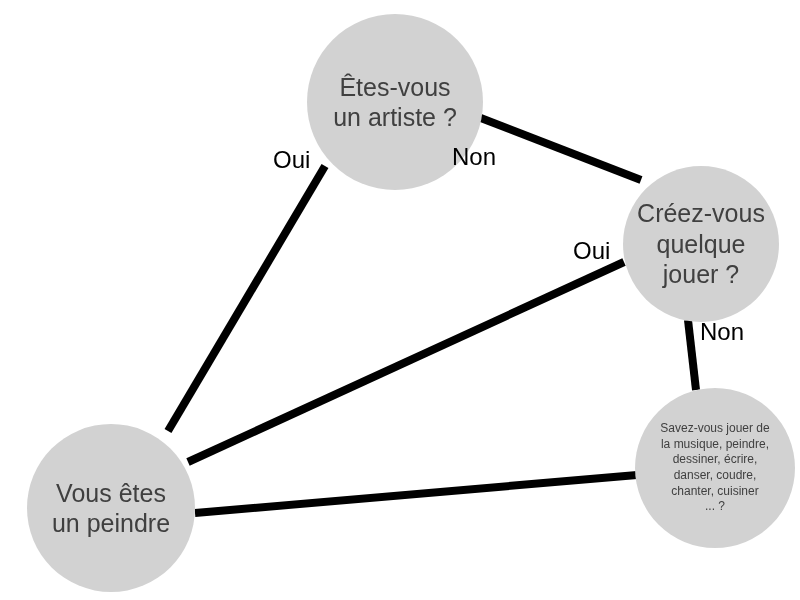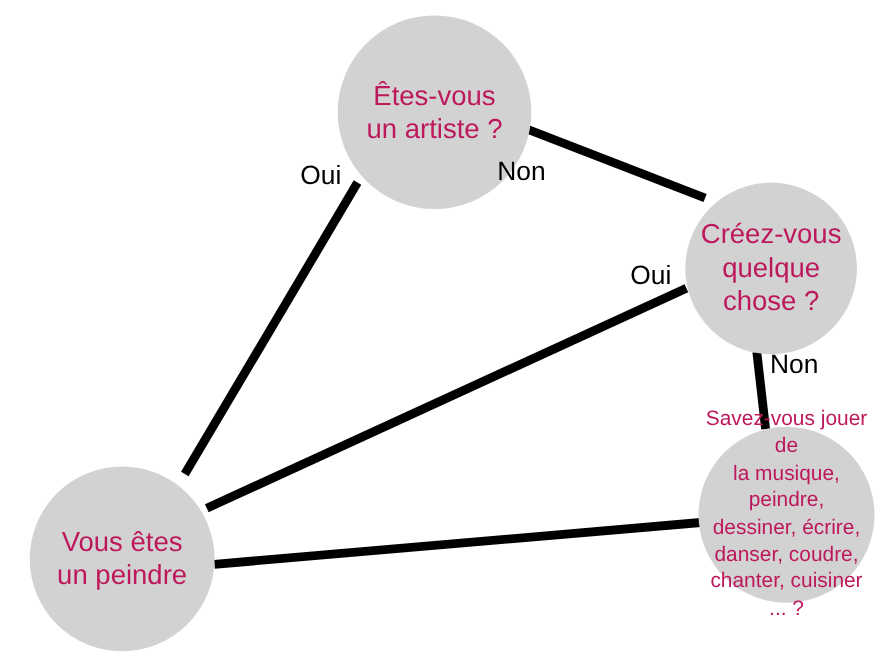--- a/index.html
+++ b/index.html
@@ -28,33 +28,33 @@
   }
   .node {
     position: absolute;
     border-radius: 50%;
     background: #d2d2d2;
     display: flex;
     align-items: center;
     justify-content: center;
     text-align: center;
     box-sizing: border-box;
-    color: #be185d;
+    color: #404040;
   }
   .node-label {
     display: block;
     line-height: 1.22;
     white-space: pre-line;
     padding: 0 6px;
   }
   .node-big .node-label {
     font-size: 25px;
   }
   .node-small .node-label {
-    font-size: 19px;
+    font-size: 12px;
     line-height: 1.30;
   }
   .edge-label {
     position: absolute;
     font-size: 24px;
     color: #000000;
     white-space: nowrap;
     text-align: right;
   }
 </style>
@@ -72,21 +72,21 @@
     </svg>
 
   <div id="node-layer">
       <div class="node node-big" style="left: 307px; top: 14px; width: 176px; height: 176px; background: rgb(210, 210, 210);">
         <span class="node-label">Êtes-vous
 un artiste ?</span>
       </div>
       <div class="node node-big" style="left: 623px; top: 166px; width: 156px; height: 156px; background: rgb(210, 210, 210);">
         <span class="node-label">Créez-vous
 quelque
-chose ?</span>
+jouer ?</span>
       </div>
       <div class="node node-small" style="left: 635px; top: 388px; width: 160px; height: 160px; background: rgb(210, 210, 210);">
         <span class="node-label">Savez-vous jouer de
 la musique, peindre,
 dessiner, écrire,
 danser, coudre,
 chanter, cuisiner
 ... ?</span>
       </div>
       <div class="node node-big" style="left: 27px; top: 424px; width: 168px; height: 168px; background: rgb(210, 210, 210);">

